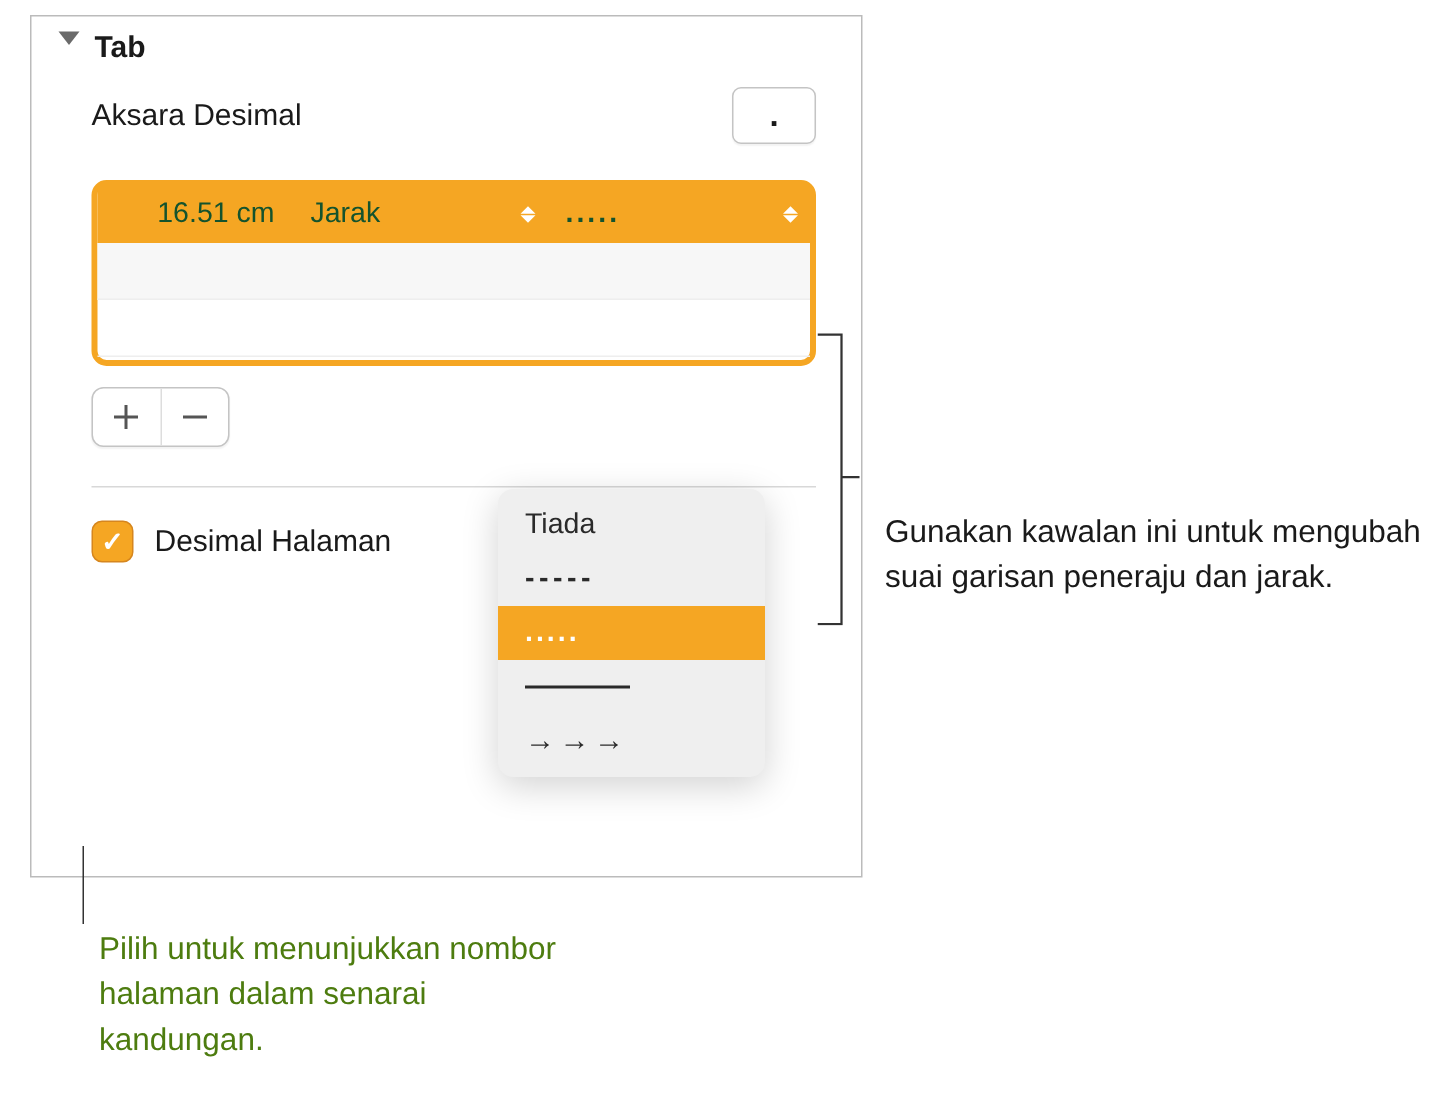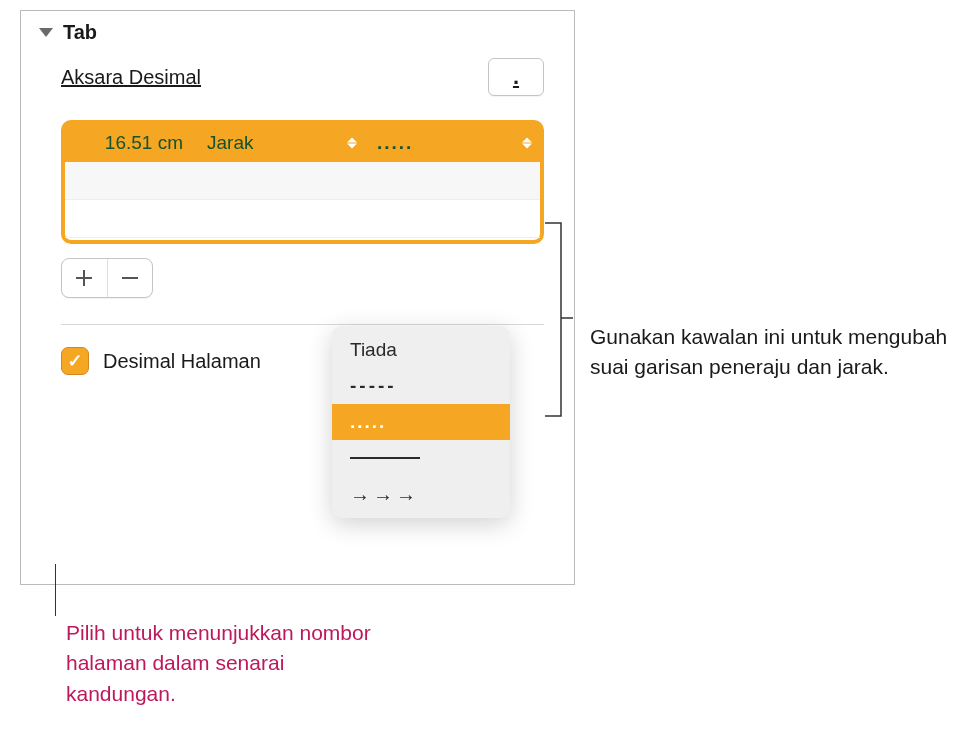--- a/index.html
+++ b/index.html
@@ -19,42 +19,41 @@
       top: 10px;
       width: 555px;
       height: 575px;
       border: 1px solid #bbb;
       background: #fff;
       padding: 0;
     }
     
     .section-header {
       display: flex;
-      align-items: center;
+      align-items: flex-start;
       padding: 10px 18px 8px 18px;
       gap: 10px;
     }
     .disclosure-triangle {
       width: 0; height: 0;
       border-left: 7px solid transparent;
       border-right: 7px solid transparent;
       border-top: 9px solid #6a6a6a;
     }
     .section-title {
       font-weight: 700;
       font-size: 20px;
     }
     
     .row {
       display: flex;
       align-items: center;
       justify-content: space-between;
       padding: 6px 30px 6px 40px;
       font-size: 20px;
-      text-decoration: underline;
     }
     
     .decimal-box {
       width: 56px;
       height: 38px;
       border: 1px solid #c4c4c4;
       border-radius: 6px;
       display: flex;
       align-items: center;
       justify-content: center;
@@ -269,33 +268,33 @@
     }
     .checkbox-label {
       font-size: 20px;
       color: #1a1a1a;
     }
     
     
     .callout-right {
       position: absolute;
       left: 590px;
-      top: 322px;
+      top: 340px;
       width: 360px;
       font-size: 21px;
       color: #1a1a1a;
       line-height: 1.45;
     }
     .callout-bottom {
       position: absolute;
       left: 66px;
       top: 618px;
       width: 320px;
       font-size: 21px;
-      color: #be185d;
+      color: #4d7c0f;
       line-height: 1.45;
     }
     
     
     .bracket {
       position: absolute;
       left: 545px;
       top: 222px;
       width: 32px;
       height: 195px;

